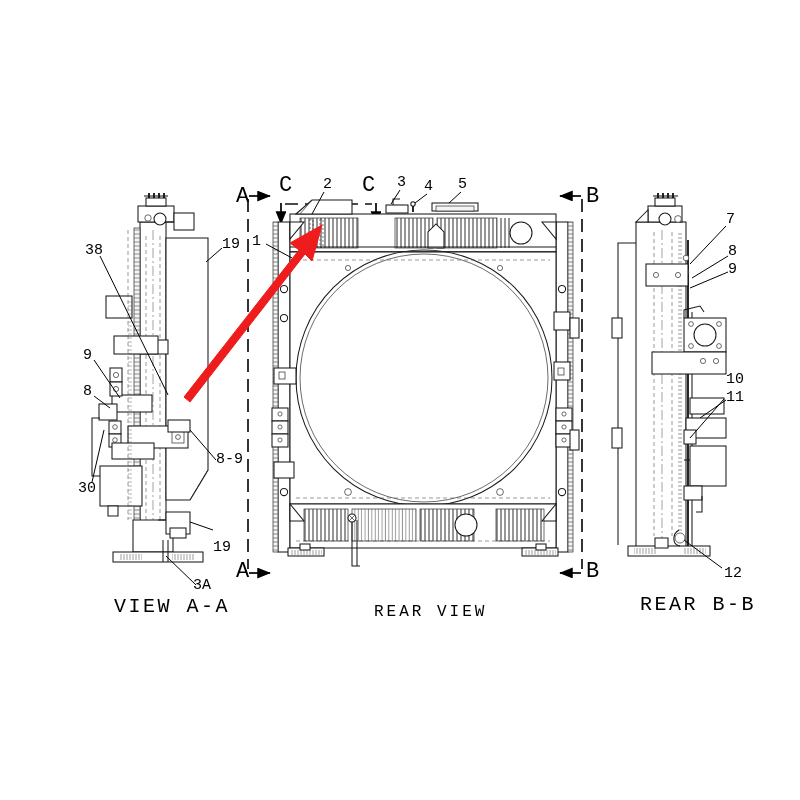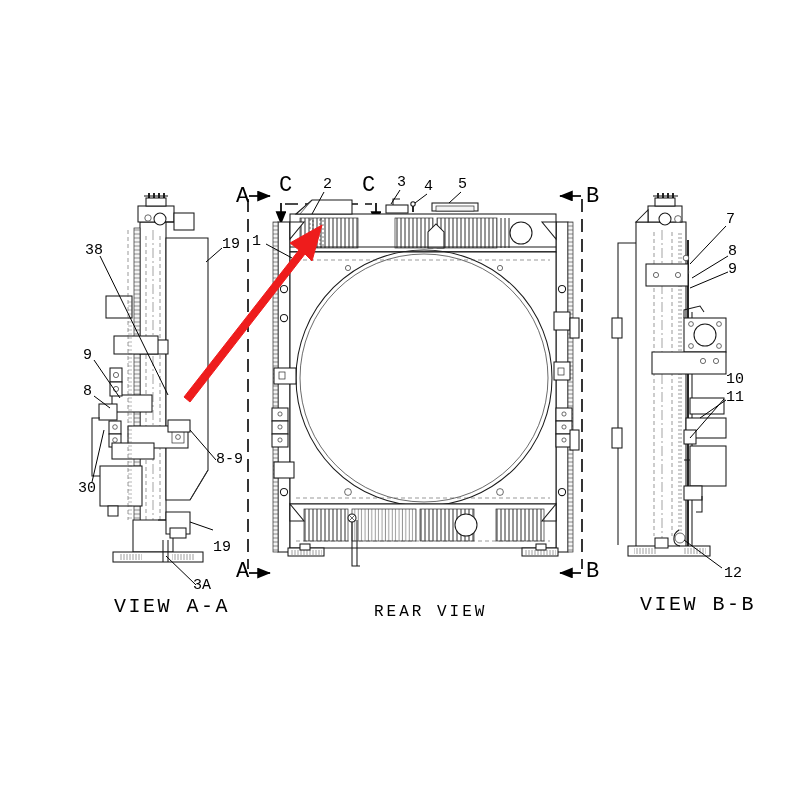--- a/index.html
+++ b/index.html
@@ -318,21 +318,21 @@
     <path class="ldr" d="M722,568 L684,540"></path>
   </g>
 
   <g>
     <path d="M184,397 L299,250 L290,243 L322,225 L312,261 L305,254 L190,402 z" fill="#ee1c1c" stroke="#ee1c1c" stroke-width="1" stroke-linejoin="round"></path>
   </g>
 </svg>
 
 <div class="lbl viewtitle" style="left:114px;top:597px;">VIEW A-A</div>
 <div class="lbl maintitle" style="left:374px;top:604px;">REAR VIEW</div>
-<div class="lbl viewtitle" style="left:640px;top:595px;">VIEW B-B</div>
+<div class="lbl viewtitle" style="left:640px;top:595px;">REAR B-B</div>
 
 <div class="lbl sectmark" style="left:236px;top:186px;">A</div>
 <div class="lbl sectmark" style="left:236px;top:561px;">A</div>
 <div class="lbl sectmark" style="left:586px;top:186px;">B</div>
 <div class="lbl sectmark" style="left:586px;top:561px;">B</div>
 <div class="lbl sectmark" style="left:279px;top:175px;">C</div>
 <div class="lbl sectmark" style="left:362px;top:175px;">C</div>
 
 <div class="lbl callout" style="left:252px;top:234px;">1</div>
 <div class="lbl callout" style="left:323px;top:177px;">2</div>

